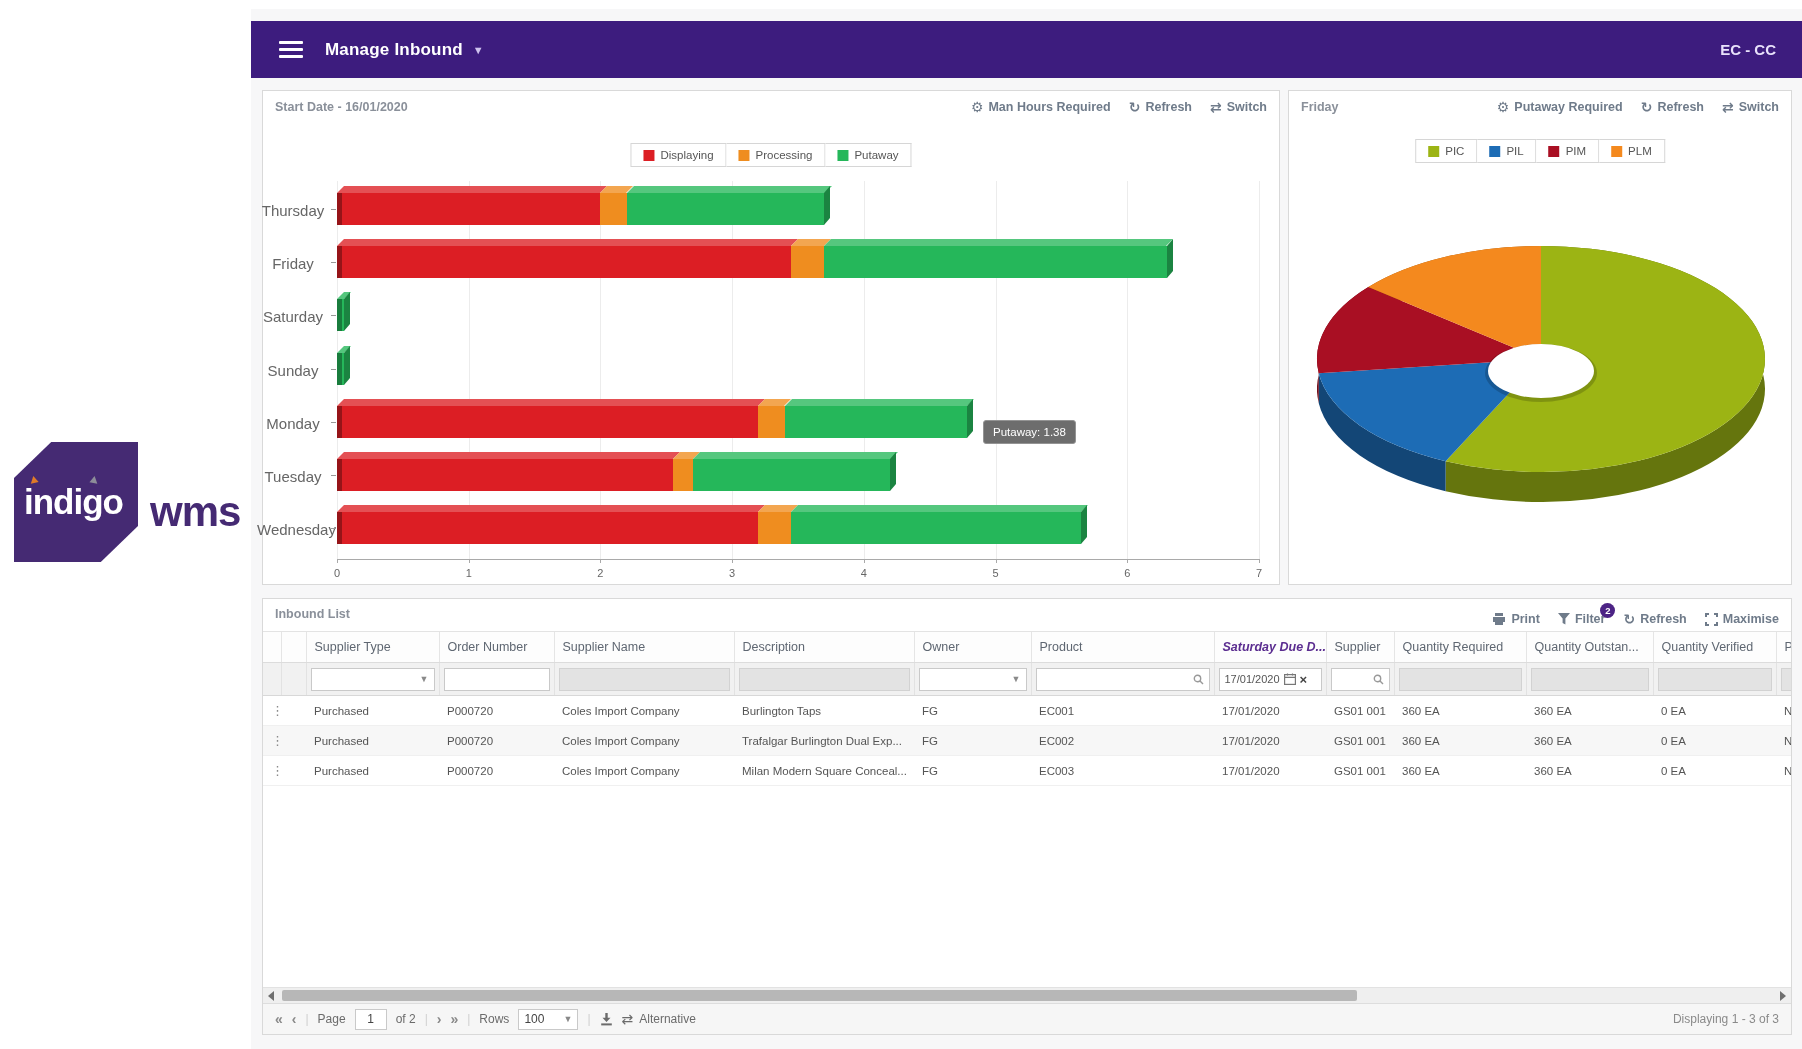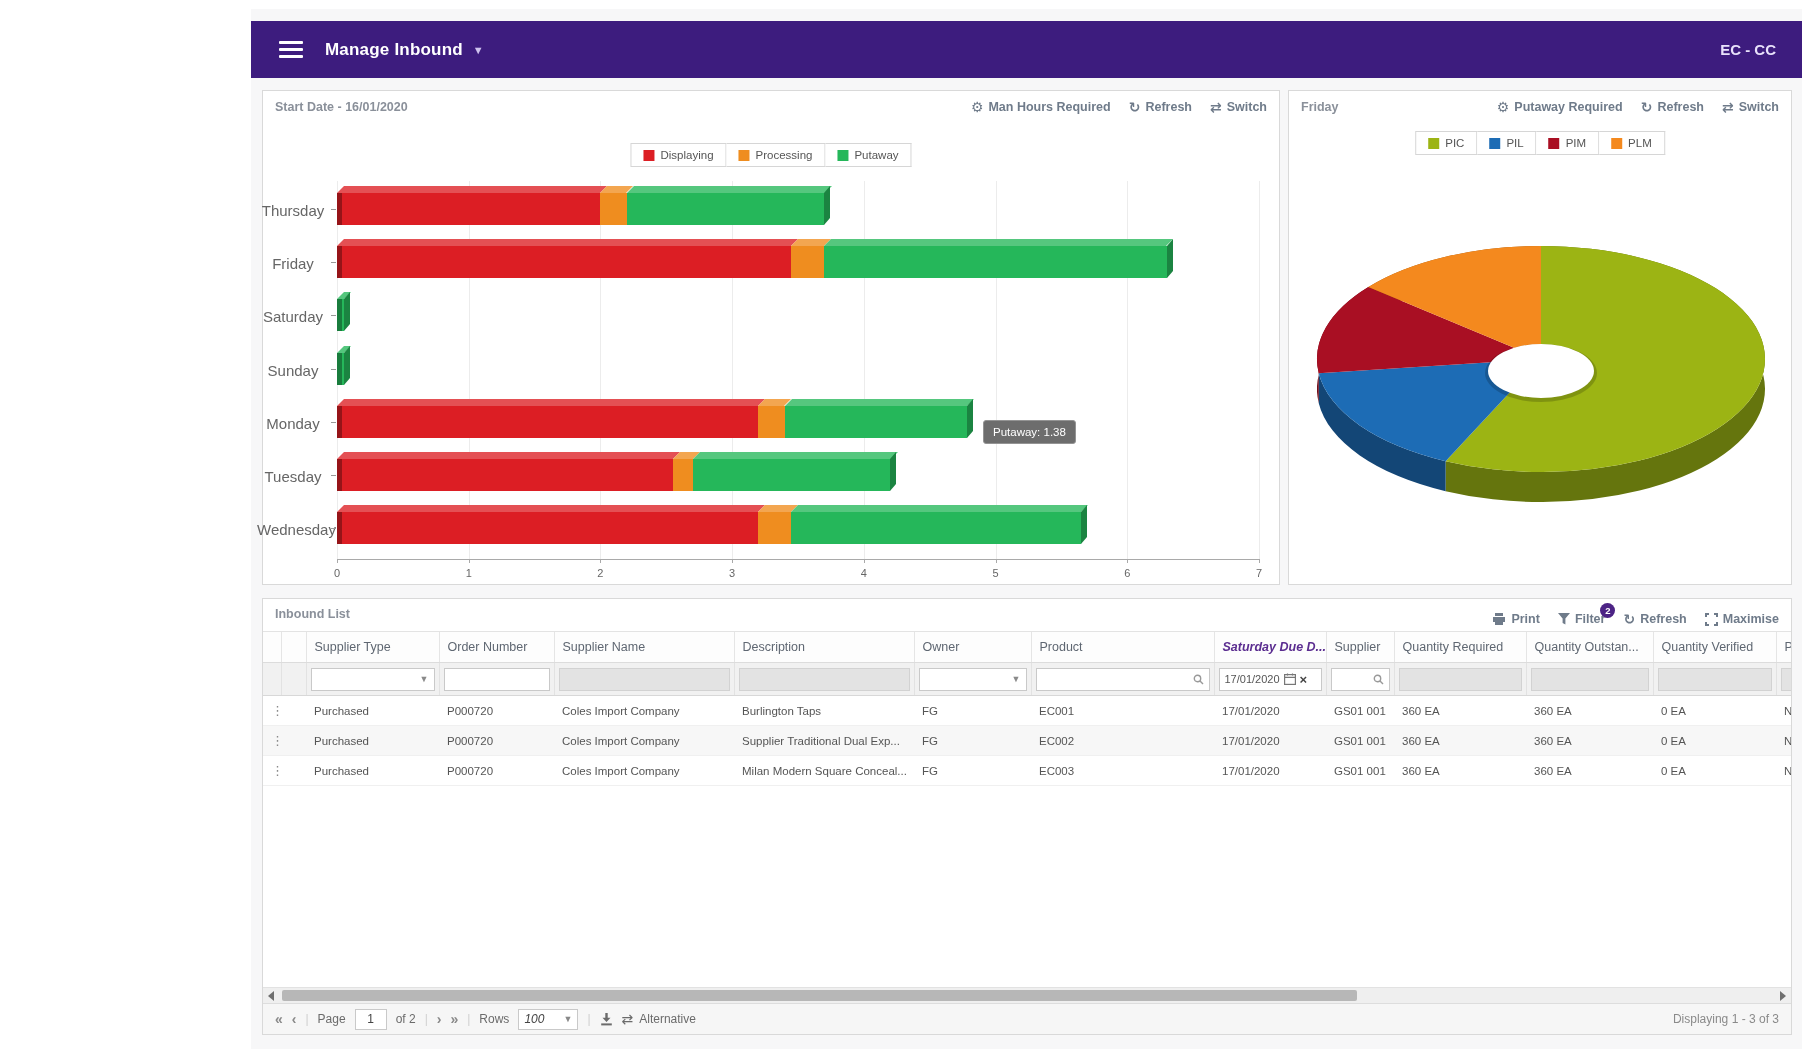--- a/index.html
+++ b/index.html
@@ -35,21 +35,21 @@
   .act{display:flex;align-items:center;gap:5px;font-size:12.5px;font-weight:bold;color:#6f7b8a;cursor:pointer;position:relative;}
   .act .uic{font-size:14px;line-height:1;}
   .badge{position:absolute;top:-9px;right:-10px;width:15px;height:15px;border-radius:50%;background:#4c2385;color:#fff;font-size:9.5px;font-weight:bold;display:flex;align-items:center;justify-content:center;}
 
   
   .legend{position:absolute;display:flex;}
   .lg-item{display:flex;align-items:center;gap:6px;border:1px solid #d6d6d6;border-left:none;padding:5px 12px;font-size:11.5px;color:#555;background:#fff;}
   .lg-item:first-child{border-left:1px solid #d6d6d6;}
   .lg-sw{width:11px;height:11px;display:inline-block;}
   #bar-legend{top:52px;left:50%;transform:translateX(-50%);}
-  #pie-legend{top:40px;left:50%;transform:translateX(-50%);border-radius:10px;}
+  #pie-legend{top:48px;left:50%;transform:translateX(-50%);border-radius:10px;}
 
   
   #bar-plot{position:absolute;left:74px;top:62px;width:922px;height:406px;}
   .gx{position:absolute;top:28px;bottom:0;width:1px;background:#ececec;}
   .axis-line{position:absolute;left:0;right:0;top:406px;height:1px;background:#a9a9a9;}
   .axis-tick{position:absolute;top:406px;width:1px;height:4px;background:#a9a9a9;}
   .axis-num{position:absolute;top:414px;font-size:11px;color:#666;transform:translateX(-50%);}
   .bar-label{position:absolute;left:-80px;width:72px;text-align:center;font-size:15px;color:#666;}
   .bar-tick{position:absolute;left:-6px;width:5px;height:1px;background:#999;}
   .bar{position:absolute;left:0;height:32px;}
@@ -81,31 +81,38 @@
   
   .hscroll{position:absolute;left:0;right:0;bottom:31px;height:15px;background:#efefef;border-top:1px solid #e2e2e2;}
   .hthumb{position:absolute;left:19px;top:2px;height:11px;width:1075px;background:#b7b7b7;border-radius:2px;}
   .harrow{position:absolute;top:3px;width:0;height:0;border-top:5px solid transparent;border-bottom:5px solid transparent;}
   .harrow.l{left:5px;border-right:6px solid #6f6f6f;}
   .harrow.r{right:5px;border-left:6px solid #6f6f6f;}
   .grid-footer{position:absolute;left:0;right:0;bottom:0;height:30px;background:#f6f6f6;border-top:1px solid #ddd;display:flex;align-items:center;padding:0 12px;gap:9px;font-size:12px;color:#6b6b6b;}
   .pch{font-size:14px;color:#8a8a8a;font-weight:bold;cursor:pointer;line-height:1;}
   .sep{color:#d0d0d0;}
   .pgbox{width:30px;height:19px;border:1px solid #c9c9c9;background:#fff;text-align:center;line-height:19px;font-size:12px;color:#444;}
-  .rowsbox{width:48px;height:19px;border:1px solid #c9c9c9;background:#fff;display:flex;align-items:center;padding:0 5px;font-size:12px;color:#444;cursor:pointer;font-style:italic;}
+  .rowsbox{width:48px;height:19px;border:1px solid #c9c9c9;background:#fff;display:flex;align-items:center;padding:0 5px;font-size:12px;color:#444;cursor:pointer;}
   .rowsbox .caret{margin-left:auto;font-size:9px;color:#888;}
   .ft-act{display:flex;align-items:center;gap:6px;color:#6b6b6b;font-size:12px;cursor:pointer;}
   .displaying{margin-left:auto;color:#8a8a8a;font-size:12px;}
   svg.ic{display:block;}
 </style>
 </head>
 <body>
 
 <div class="page">
 
+  <div class="logo">
+    <div class="logo-box"></div>
+    <div class="logo-acc1"></div>
+    <div class="logo-acc2"></div>
+    <div class="logo-word-in">indigo</div>
+    <div class="logo-word-out">wms</div>
+  </div>
 
   <div class="app">
 
     <div class="appbar">
       <div class="burger">
           <i></i>
           <i></i>
           <i></i>
         </div>
       <div class="appbar-title">
@@ -461,21 +468,21 @@
                 <td>360 EA</td>
                 <td>0 EA</td>
                 <td>No</td>
               </tr>
               <tr class="alt">
                 <td class="menu-dots">⋮</td>
                 <td></td>
                 <td>Purchased</td>
                 <td>P000720</td>
                 <td>Coles Import Company</td>
-                <td>Supplier Traditional Dual Exp...</td>
+                <td>Trafalgar Burlington Dual Exp...</td>
                 <td>FG</td>
                 <td>EC002</td>
                 <td>17/01/2020</td>
                 <td>GS01 001</td>
                 <td>360 EA</td>
                 <td>360 EA</td>
                 <td>0 EA</td>
                 <td>No</td>
               </tr>
               <tr>

